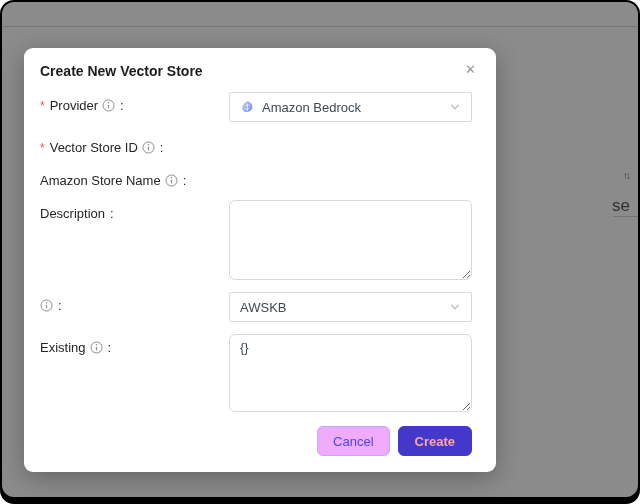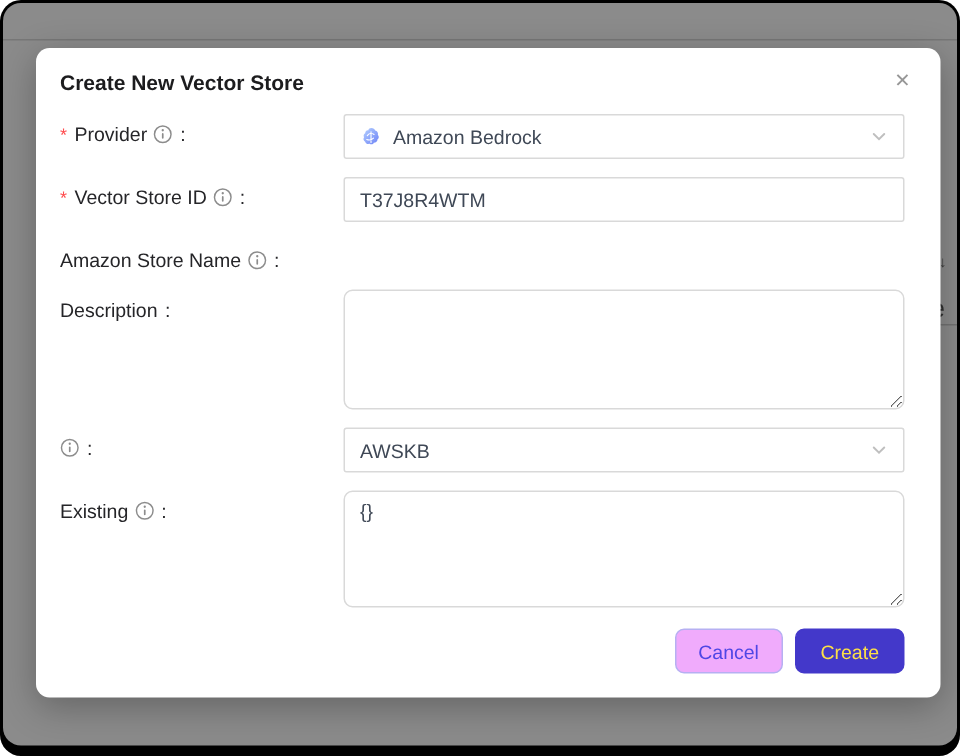--- a/index.html
+++ b/index.html
@@ -7,21 +7,21 @@
   .screen { position: relative; width: 640px; height: 504px; background: #000; border-radius: 14px; overflow: hidden; }
   .window { position: absolute; left: 2px; right: 2px; top: 2px; bottom: 7px; background: #8b8b8b; border-radius: 12px; overflow: hidden; }
 
   
   .bg-divider-top { position: absolute; top: 24px; left: 0; right: 0; height: 1px; background: rgba(0,0,0,0.14); }
   .bg-sort-icon { position: absolute; top: 168px; right: 9px; font-size: 10px; color: #3c3c3c; letter-spacing: -2px; }
   .bg-partial-text { position: absolute; top: 194px; right: 8px; font-size: 17px; color: #303030; }
   .bg-divider-right { position: absolute; top: 214px; right: 0; width: 24px; height: 1px; background: rgba(0,0,0,0.18); }
 
   
-  .modal { position: absolute; left: 22px; top: 30px; width: 603px; background: #ffffff; border-radius: 9px; box-shadow: 0 6px 24px rgba(0,0,0,0.28); }
+  .modal { position: absolute; left: 22px; top: 46px; width: 472px; background: #ffffff; border-radius: 9px; box-shadow: 0 6px 24px rgba(0,0,0,0.28); }
   .modal-header { display: flex; justify-content: space-between; align-items: flex-start; padding: 13px 18px 0 16px; }
   .modal-title { font-size: 14px; font-weight: 700; color: #1c1c1e; line-height: 20px; }
   .close-btn { font-size: 13px; color: #979797; cursor: pointer; line-height: 18px; padding: 0 2px; background: none; border: none; font-family: inherit; }
 
   .modal-body { padding: 11px 24px 0 16px; }
   .form-row { display: flex; align-items: flex-start; margin-bottom: 12px; }
   .label-col { width: 189px; flex: 0 0 189px; padding-top: 6px; font-size: 13px; color: #252528; display: flex; align-items: center; gap: 4px; }
   .req { color: #ff4d4f; font-size: 12px; margin-right: 1px; }
   .info-icon { color: rgba(0,0,0,0.45); display: inline-flex; align-items: center; }
   .colon { margin-left: 1px; }
@@ -34,21 +34,21 @@
   textarea.text-area { width: 100%; border: 1px solid #d9d9d9; border-radius: 6px; background: #fff; font-size: 13px; color: #3f4856; padding: 5px 10px; font-family: "Liberation Sans", sans-serif; resize: both; outline: none; display: block; }
   .ta-description { height: 80px; }
   .ta-metadata { height: 78px; }
 
   .chevron { flex: 0 0 auto; display: inline-flex; }
   .bedrock-logo { flex: 0 0 auto; display: inline-flex; }
 
   .modal-footer { display: flex; justify-content: flex-end; gap: 8px; padding: 2px 24px 16px 0; }
   .btn { height: 30px; border-radius: 6px; font-size: 13px; font-family: "Liberation Sans", sans-serif; cursor: pointer; display: inline-flex; align-items: center; }
   .btn-cancel { background: #f0abfc; border: 1px solid #b6b0f2; color: #4f46e5; padding: 0 15px; }
-  .btn-create { background: #4338ca; border: 1px solid #4338ca; color: #fde047; padding: 0 16px; font-weight: 400; }
+  .btn-create { background: #4338ca; border: 1px solid #4338ca; color: #fca5a5; padding: 0 16px; font-weight: 700; }
 </style>
 </head>
 <body>
 
 <div class="screen">
   <div class="window">
 
     <div class="bg-divider-top"></div>
     <div class="bg-sort-icon">↑↓</div>
     <div class="bg-partial-text">se</div>
@@ -106,23 +106,20 @@
             <span class="req">*</span>
             <span>Vector Store ID</span>
             <span class="info-icon">
               <svg width="13" height="13" viewBox="0 0 16 16">
                   <circle cx="8" cy="8" r="6.8" fill="none" stroke="currentColor" stroke-width="1.2"></circle>
                   <rect x="7.3" y="7" width="1.4" height="4.6" rx="0.7" fill="currentColor"></rect>
                   <circle cx="8" cy="4.7" r="0.95" fill="currentColor"></circle>
                 </svg>
             </span>
             <span class="colon">:</span>
-          </div>
-          <div class="control-col">
-            <input class="text-input" type="text" value="T37J8R4WTM" style="">
           </div>
         </div>
 
         <div class="form-row">
           <div class="label-col">
             <span>Amazon Store Name</span>
             <span class="info-icon">
               <svg width="13" height="13" viewBox="0 0 16 16">
                   <circle cx="8" cy="8" r="6.8" fill="none" stroke="currentColor" stroke-width="1.2"></circle>
                   <rect x="7.3" y="7" width="1.4" height="4.6" rx="0.7" fill="currentColor"></rect>

